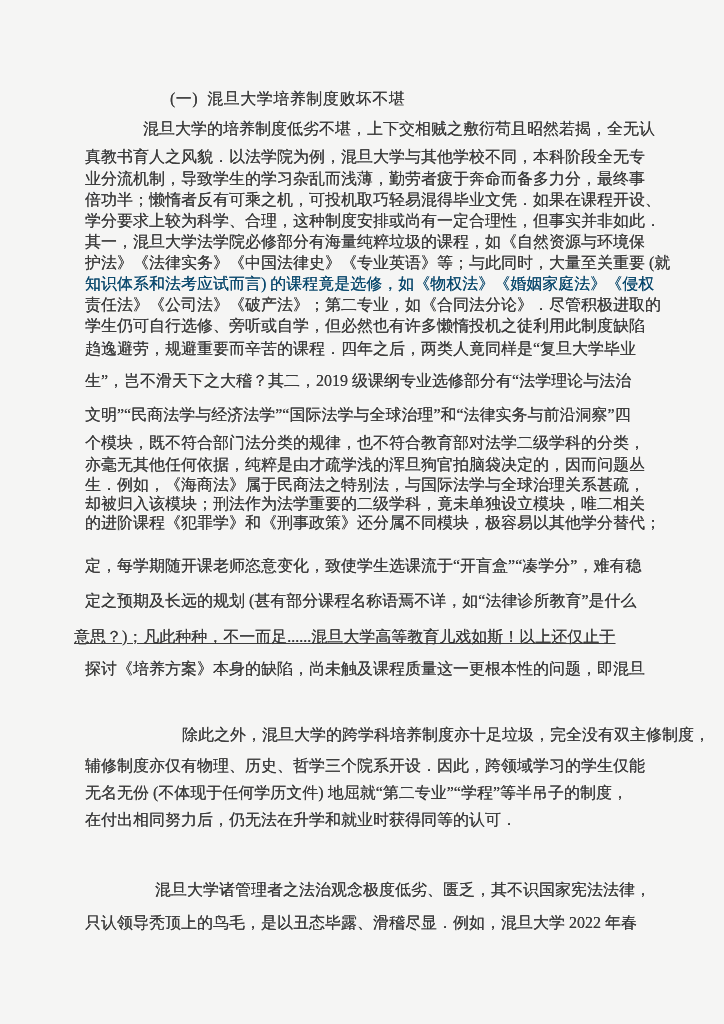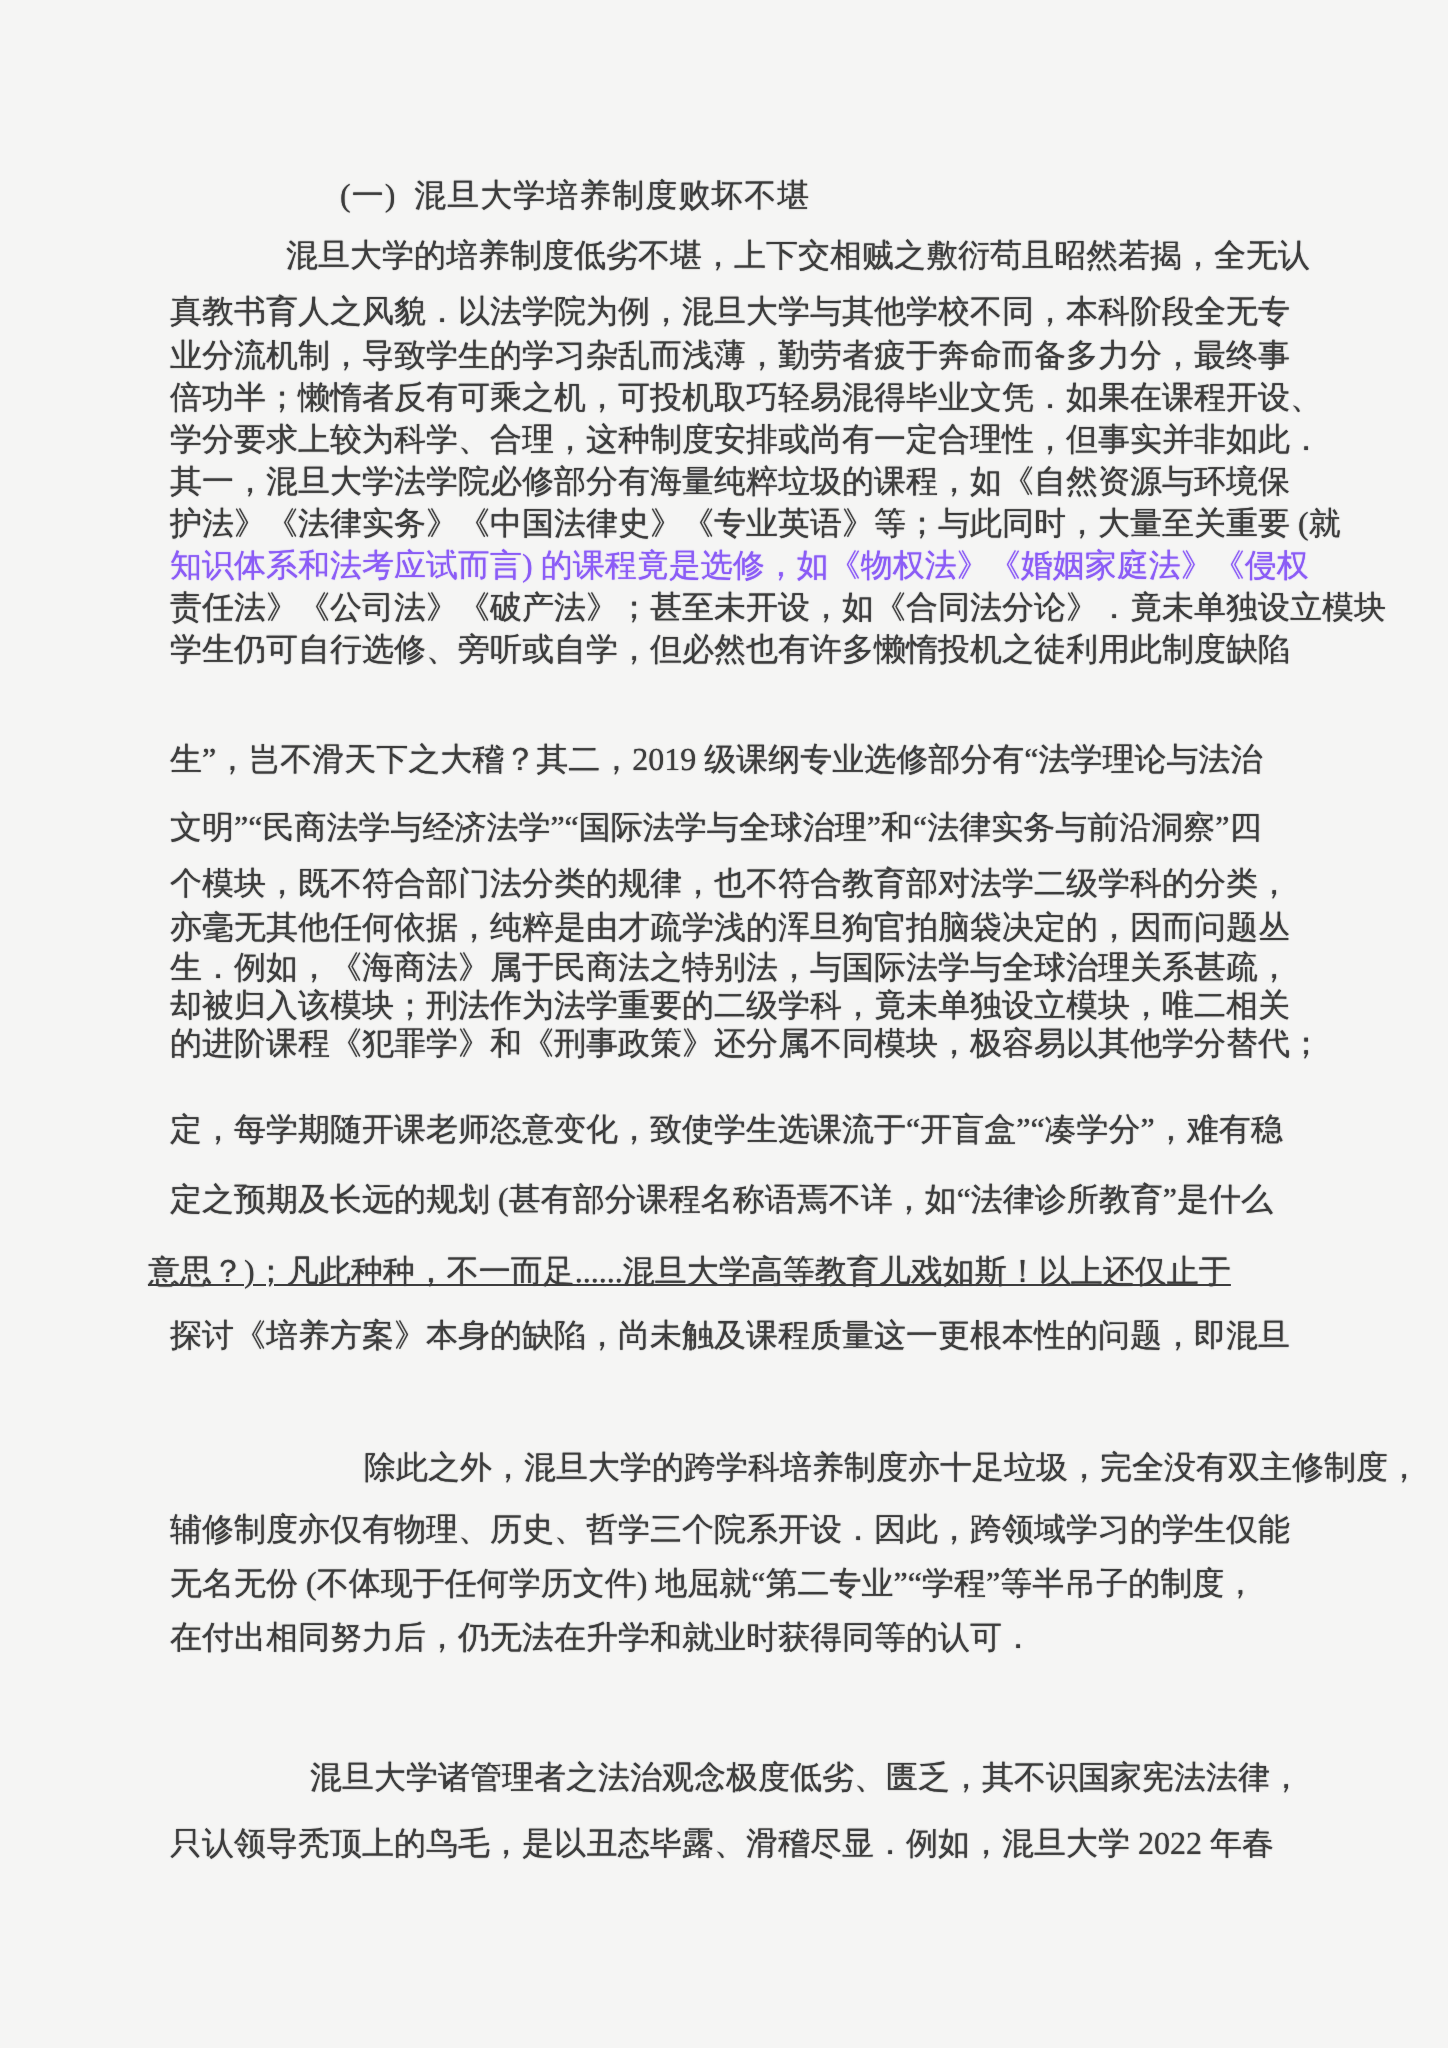--- a/index.html
+++ b/index.html
@@ -30,23 +30,24 @@
 
 <div class="paper">
     <div class="line heading" style="left: 170px; top: 90px; color: rgb(61, 61, 61);">(一)  混旦大学培养制度败坏不堪</div>
     <div class="line" style="left: 143px; top: 120px; color: rgb(61, 61, 61);">混旦大学的培养制度低劣不堪，上下交相贼之敷衍苟且昭然若揭，全无认</div>
     <div class="line" style="left: 85px; top: 148px; color: rgb(61, 61, 61);">真教书育人之风貌．以法学院为例，混旦大学与其他学校不同，本科阶段全无专</div>
     <div class="line" style="left: 85px; top: 170px; color: rgb(61, 61, 61);">业分流机制，导致学生的学习杂乱而浅薄，勤劳者疲于奔命而备多力分，最终事</div>
     <div class="line" style="left: 85px; top: 191px; color: rgb(61, 61, 61);">倍功半；懒惰者反有可乘之机，可投机取巧轻易混得毕业文凭．如果在课程开设、</div>
     <div class="line" style="left: 85px; top: 212px; color: rgb(61, 61, 61);">学分要求上较为科学、合理，这种制度安排或尚有一定合理性，但事实并非如此．</div>
     <div class="line" style="left: 85px; top: 233px; color: rgb(61, 61, 61);">其一，混旦大学法学院必修部分有海量纯粹垃圾的课程，如《自然资源与环境保</div>
     <div class="line" style="left: 85px; top: 254px; color: rgb(61, 61, 61);">护法》《法律实务》《中国法律史》《专业英语》等；与此同时，大量至关重要 (就</div>
-    <div class="line" style="left: 85px; top: 275px; color: #8b5cf6;">知识体系和法考应试而言) 的课程竟是选修，如《物权法》《婚姻家庭法》《侵权</div>
-    <div class="line" style="left: 85px; top: 296px; color: rgb(61, 61, 61);">责任法》《公司法》《破产法》；甚至未开设，如《合同法分论》．竟未单独设立模块</div>
+    <div class="line" style="left: 85px; top: 275px; color: #0c4a6e;">知识体系和法考应试而言) 的课程竟是选修，如《物权法》《婚姻家庭法》《侵权</div>
+    <div class="line" style="left: 85px; top: 296px; color: rgb(61, 61, 61);">责任法》《公司法》《破产法》；第二专业，如《合同法分论》．尽管积极进取的</div>
     <div class="line" style="left: 85px; top: 317px; color: rgb(61, 61, 61);">学生仍可自行选修、旁听或自学，但必然也有许多懒惰投机之徒利用此制度缺陷</div>
+    <div class="line" style="left: 85px; top: 340px; color: rgb(61, 61, 61);">趋逸避劳，规避重要而辛苦的课程．四年之后，两类人竟同样是“复旦大学毕业</div>
     <div class="line" style="left: 85px; top: 372px; color: rgb(61, 61, 61);">生”，岂不滑天下之大稽？其二，2019 级课纲专业选修部分有“法学理论与法治</div>
     <div class="line" style="left: 85px; top: 406px; color: rgb(61, 61, 61);">文明”“民商法学与经济法学”“国际法学与全球治理”和“法律实务与前沿洞察”四</div>
     <div class="line" style="left: 85px; top: 434px; color: rgb(61, 61, 61);">个模块，既不符合部门法分类的规律，也不符合教育部对法学二级学科的分类，</div>
     <div class="line" style="left: 85px; top: 456px; color: rgb(61, 61, 61); text-align: right;">亦毫无其他任何依据，纯粹是由才疏学浅的浑旦狗官拍脑袋决定的，因而问题丛</div>
     <div class="line" style="left: 85px; top: 476px; color: rgb(61, 61, 61);">生．例如，《海商法》属于民商法之特别法，与国际法学与全球治理关系甚疏，</div>
     <div class="line" style="left: 85px; top: 495px; color: rgb(61, 61, 61); text-align: center;">却被归入该模块；刑法作为法学重要的二级学科，竟未单独设立模块，唯二相关</div>
     <div class="line" style="left: 85px; top: 514px; color: rgb(61, 61, 61);">的进阶课程《犯罪学》和《刑事政策》还分属不同模块，极容易以其他学分替代；</div>
     <div class="line" style="left: 85px; top: 557px; color: rgb(61, 61, 61);">定，每学期随开课老师恣意变化，致使学生选课流于“开盲盒”“凑学分”，难有稳</div>
     <div class="line" style="left: 85px; top: 592px; color: rgb(61, 61, 61);">定之预期及长远的规划 (甚有部分课程名称语焉不详，如“法律诊所教育”是什么</div>
     <div class="line" style="left: 74px; top: 628px; color: rgb(61, 61, 61); text-decoration: underline;">意思？)；凡此种种，不一而足......混旦大学高等教育儿戏如斯！以上还仅止于</div>

